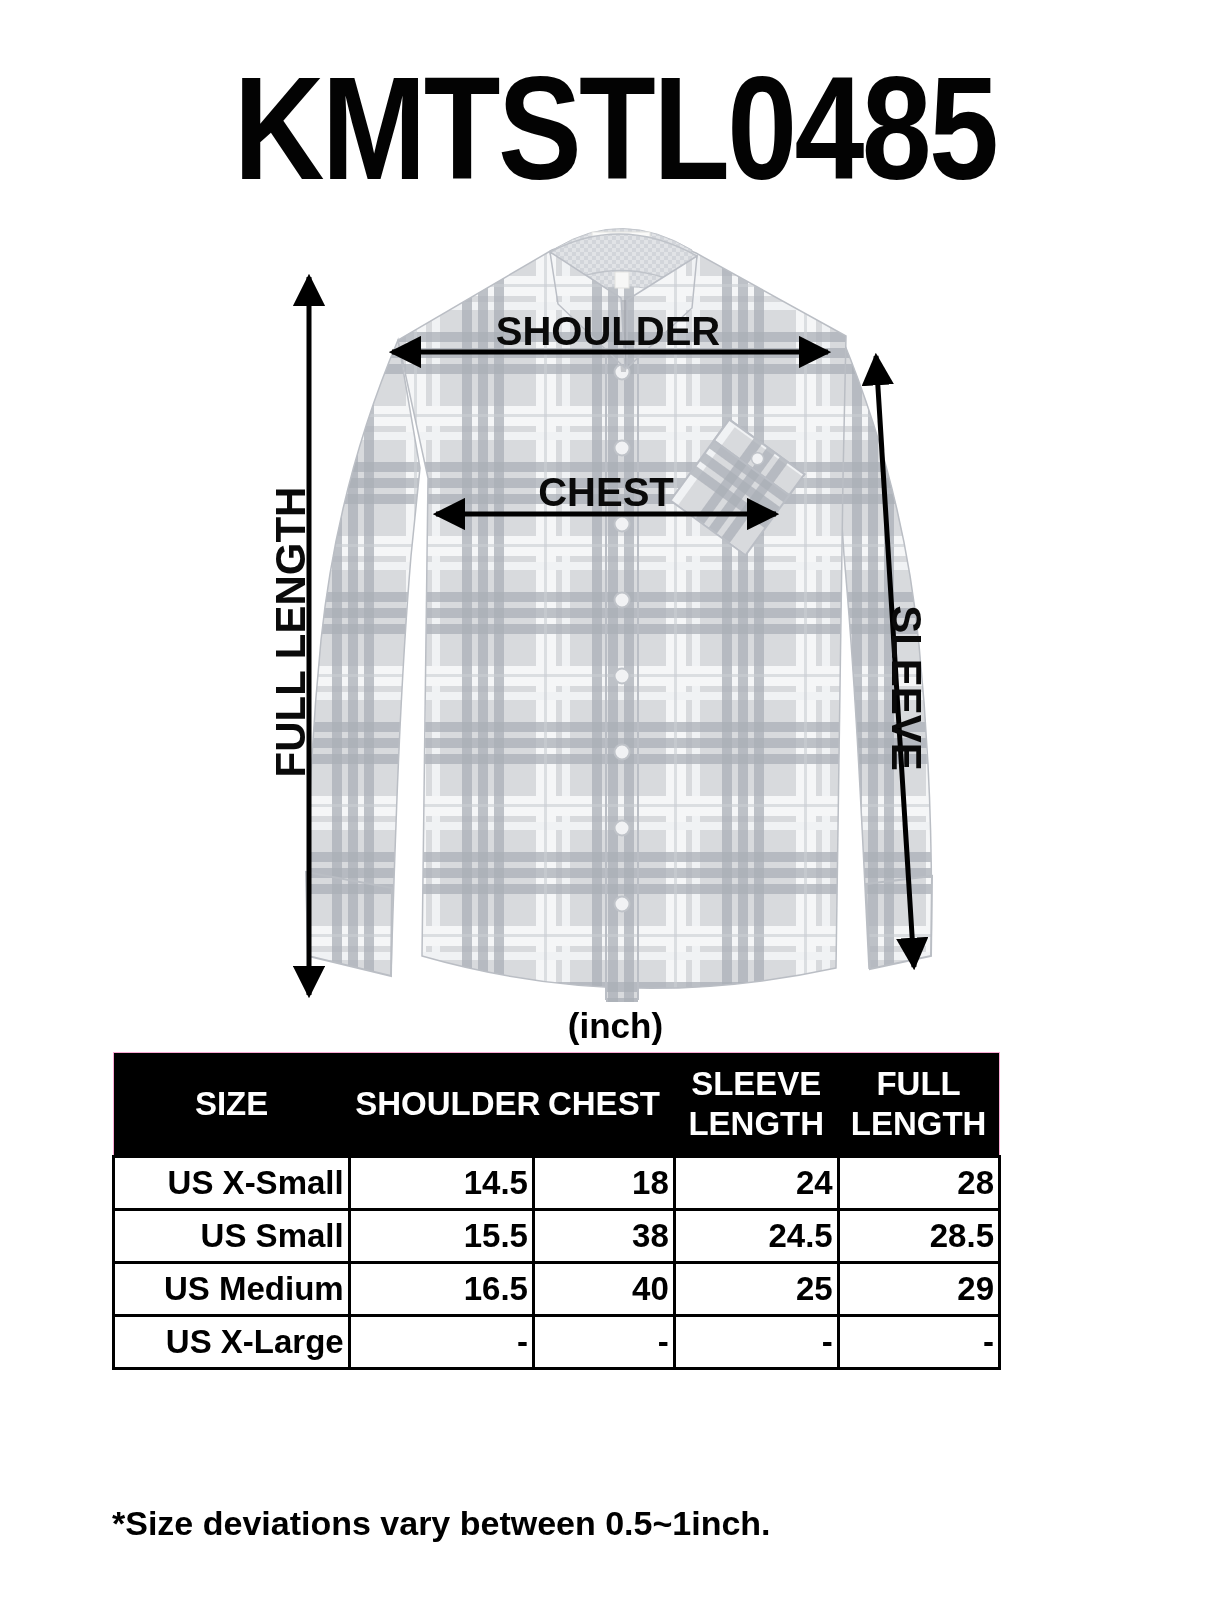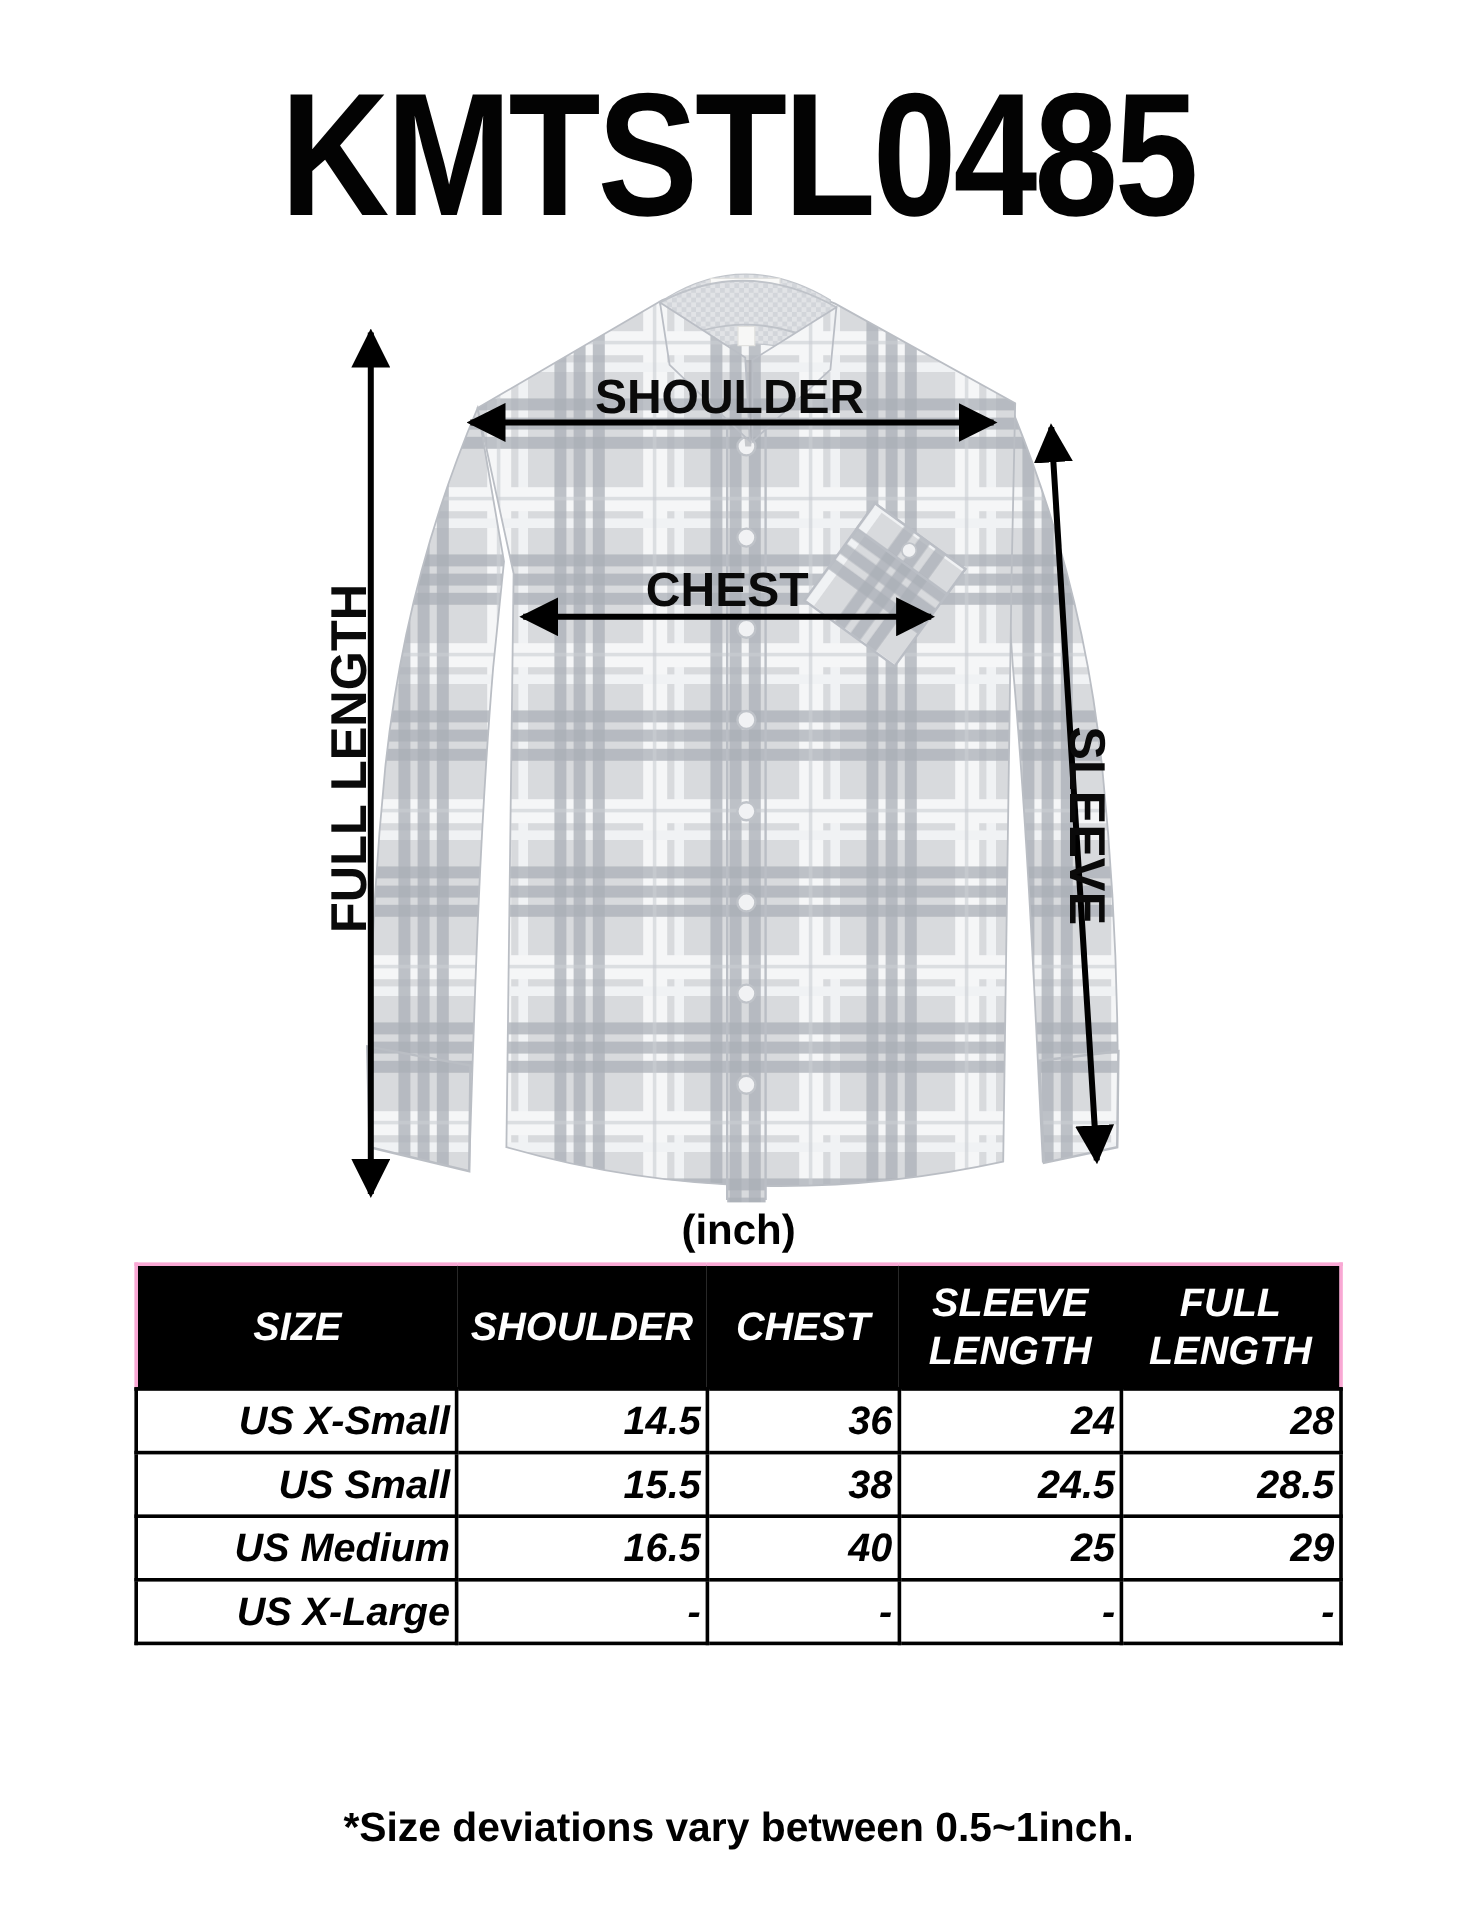--- a/index.html
+++ b/index.html
@@ -22,38 +22,37 @@
   }
   .lbl-shoulder { left:408px; top:311px; width:400px; text-align:center; font-size:40px; }
   .lbl-chest    { left:406px; top:472px; width:400px; text-align:center; font-size:40px; }
   .lbl-fulllength { left:291px; top:632px; font-size:42px; transform:translate(-50%,-50%) rotate(-90deg); }
   .lbl-sleeve     { left:906px; top:688px; font-size:42px; transform:translate(-50%,-50%) rotate(90deg); }
   .unit-label {
     position:absolute; left:112px; top:1006px; width:1007px;
     text-align:center; font-size:35px; font-weight:bold;
   }
   table.size-table {
-    position:absolute; left:112px; top:1052px; width:1007px;
+    position:absolute; left:112px; top:1052px; width:889px;
     border-collapse:collapse; table-layout:fixed;
-    border:3px solid #f9a8d4;
-    font-style:italic;
+    border:1px solid #f9a8d4;
   }
   table.size-table thead th {
     background:#000; color:#fff; font-size:33px; font-weight:bold;
     height:104px; text-align:center; vertical-align:middle;
     line-height:1.2; border:0; padding:0 6px;
   }
   table.size-table tbody td {
     background:#fff; color:#000; font-size:33px; font-weight:bold;
     height:53px; text-align:right; vertical-align:middle;
     border:3px solid #000; padding:0 4px;
   }
   .footnote {
     position:absolute; left:112px; top:1504px; width:1007px;
-    text-align:center; font-size:34px; font-weight:bold;
+    text-align:left; font-size:34px; font-weight:bold;
   }
 </style>
 </head>
 <body>
 
 <div class="page">
 
   <div class="title">KMTSTL0485</div>
 
   <div class="diagram">
@@ -168,21 +167,21 @@
         <th>SHOULDER</th>
         <th>CHEST</th>
         <th>SLEEVE LENGTH</th>
         <th>FULL LENGTH</th>
       </tr>
     </thead>
     <tbody>
       <tr>
         <td>US X-Small</td>
         <td>14.5</td>
-        <td>36</td>
+        <td>18</td>
         <td>24</td>
         <td>28</td>
       </tr>
       <tr>
         <td>US Small</td>
         <td>15.5</td>
         <td>38</td>
         <td>24.5</td>
         <td>28.5</td>
       </tr>

